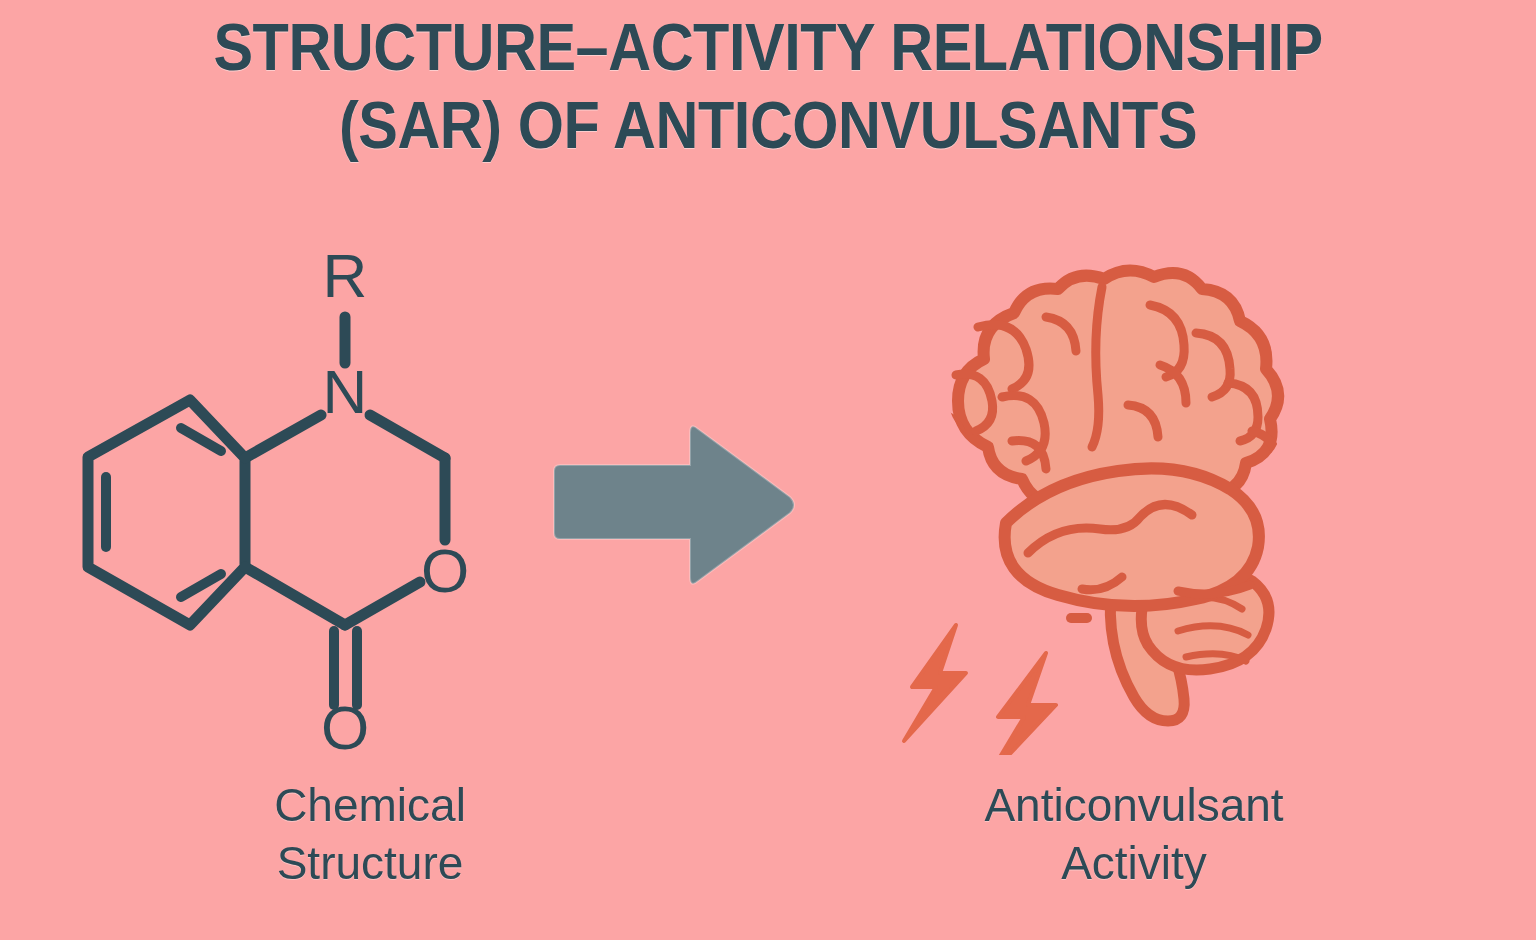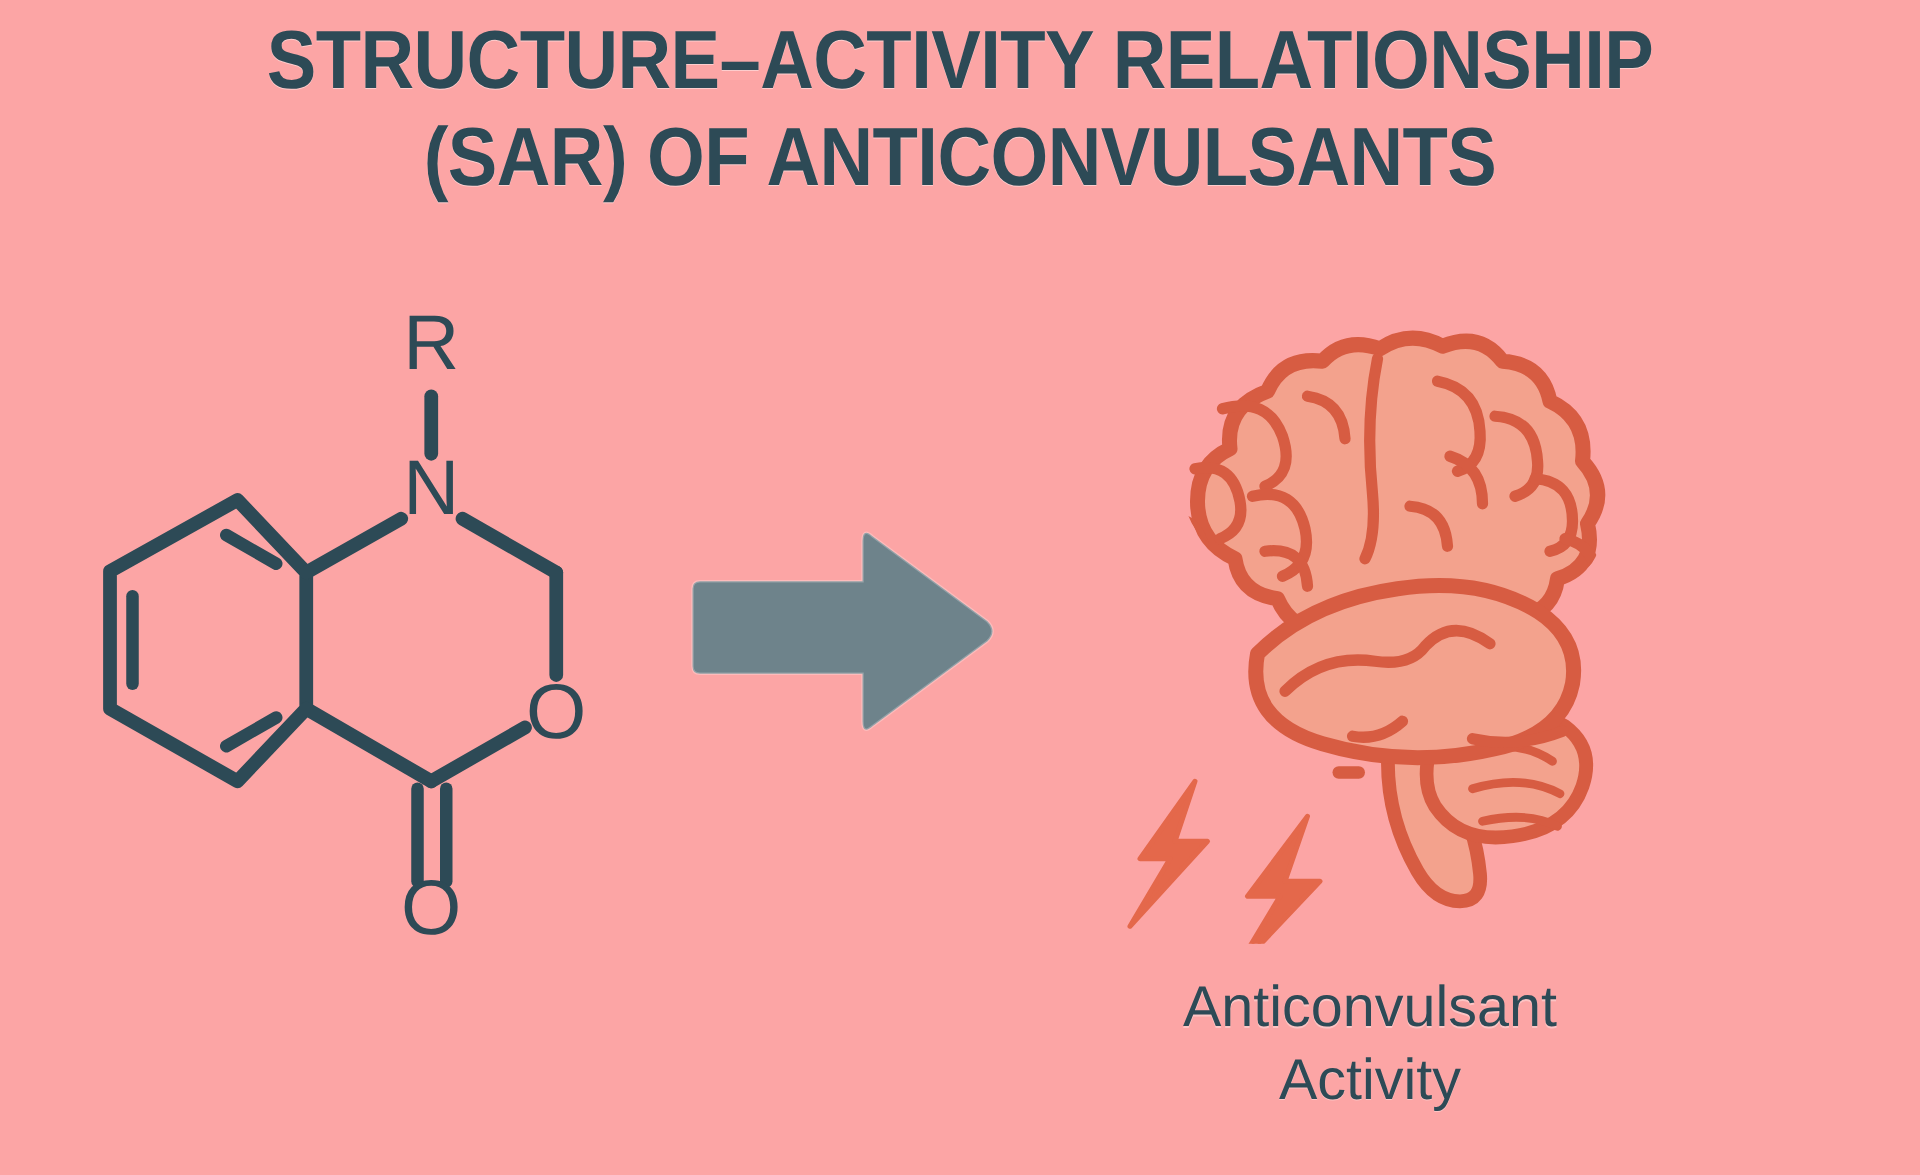--- a/index.html
+++ b/index.html
@@ -46,21 +46,21 @@
     position: absolute;
     text-align: center;
     font-size: 46px;
     line-height: 58px;
     font-weight: 400;
     color: #2d4a56;
     text-shadow: 0 1px 0 rgba(255,255,255,0.35);
     white-space: pre-line;
   }
   #caption-left  { left: 60px;  top: 776px; width: 620px; }
-  #caption-right { left: 786px; top: 776px; width: 620px; }
+  #caption-right { left: 824px; top: 776px; width: 620px; }
 
   
   #structure-art {
     position: absolute;
     left: 40px;
     top: 215px;
     width: 500px;
     height: 540px;
   }
   #arrow-art {
@@ -117,20 +117,22 @@
       <path d="M294,416 L294,490" stroke-width="10"></path>
       <path d="M317,416 L317,490" stroke-width="10"></path>
     </g>
 
     <text class="atom-label" x="305" y="60">R</text>
     <text class="atom-label" x="305" y="176">N</text>
     <text class="atom-label" x="405" y="355">O</text>
     <text class="atom-label" x="305" y="512">O</text>
   </svg>
 
+  <div id="caption-left" class="panel-caption">Chemical
+Structure</div>
 
   <svg id="arrow-art" viewBox="0 0 270 180">
     <path d="M14,56 q0-6 6-6 H150 V18 q0-11 8-4 L250,82 q8,8 0,16 L158,166 q-8,7 -8,-4 V124 H20 q-6,0 -6,-6 Z" fill="#6e838b" stroke="#ffffff" stroke-width="2" stroke-opacity="0.25"></path>
   </svg>
 
   <svg id="brain-art" viewBox="0 0 500 500">
     <defs>
       <clipPath id="brainClip">
         <path d="M122,186
                  q-28,-8 -34,-38 q-6,-32 22,-50

